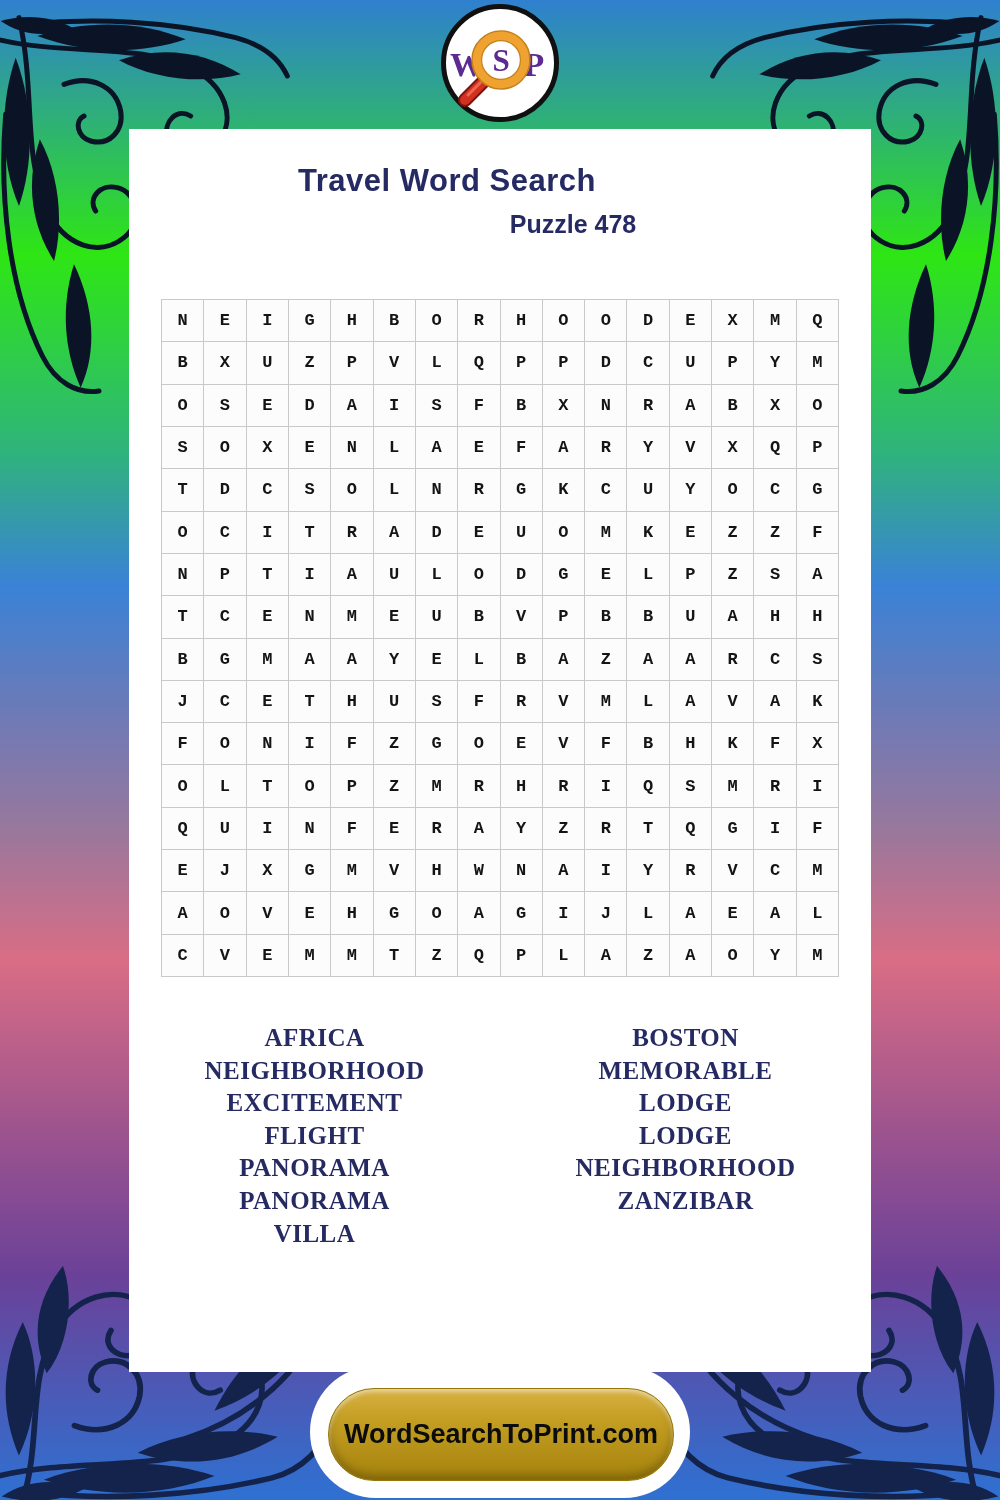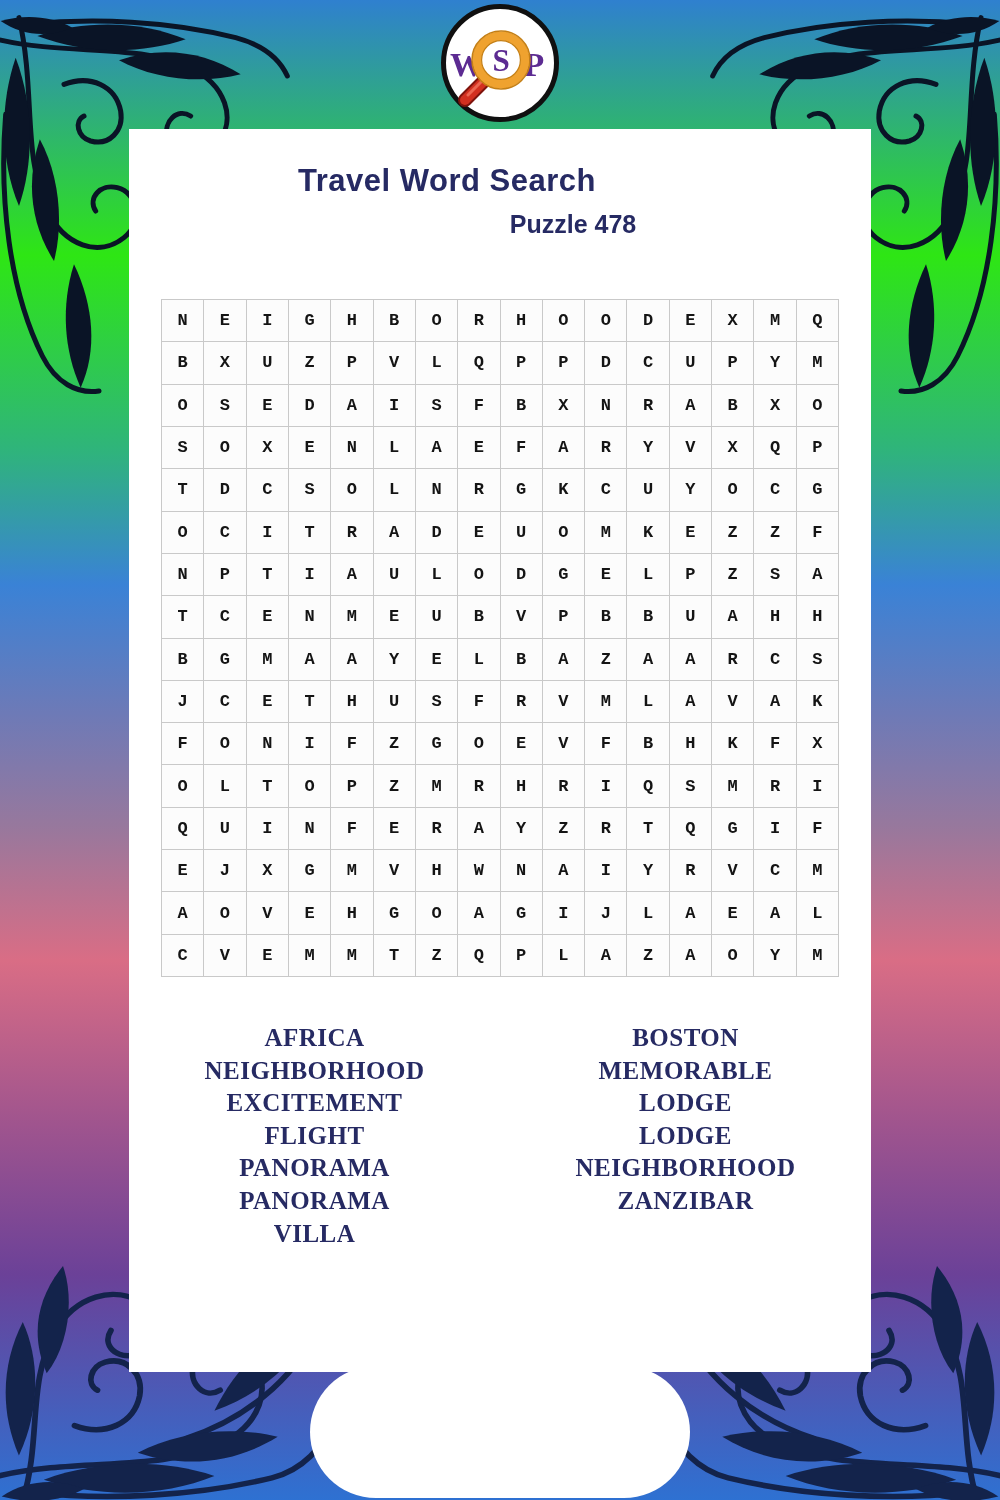--- a/index.html
+++ b/index.html
@@ -425,14 +425,17 @@
   <div class="words-right">
       <div class="word">BOSTON</div>
       <div class="word">MEMORABLE</div>
       <div class="word">LODGE</div>
       <div class="word">LODGE</div>
       <div class="word">NEIGHBORHOOD</div>
       <div class="word">ZANZIBAR</div>
     </div>
 
   <div class="footer-blob"></div>
+  <div class="footer-btn">
+    <span>WordSearchToPrint.com</span>
+  </div>
 
 </div>
 
 </body></html>

